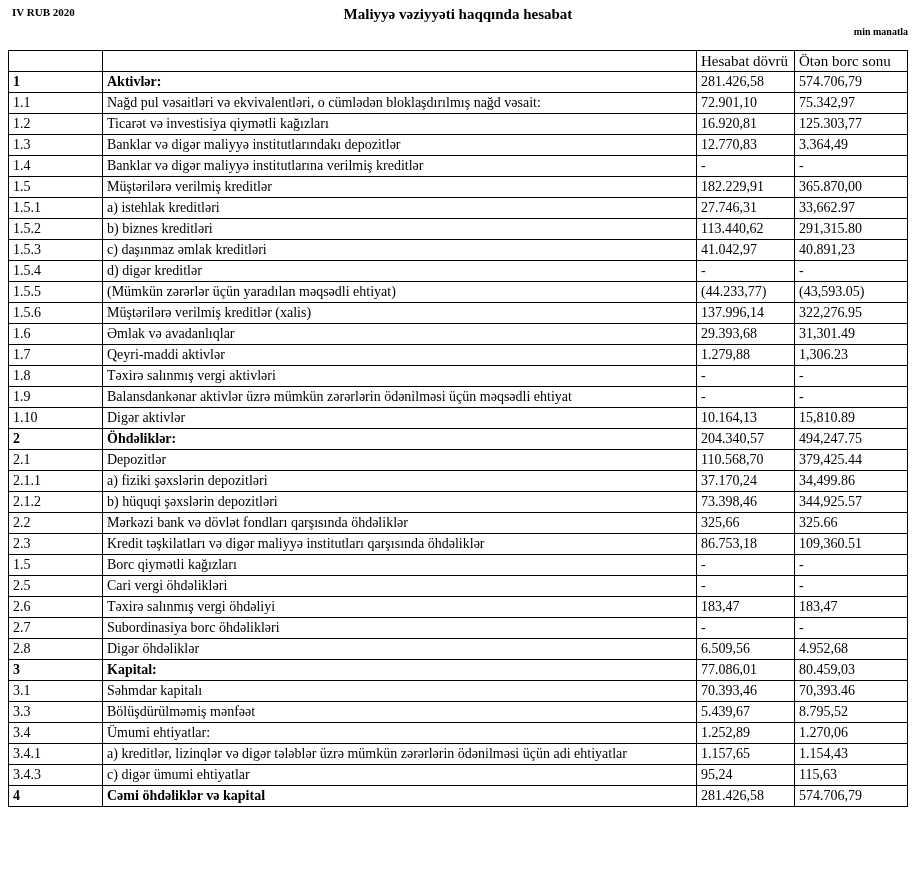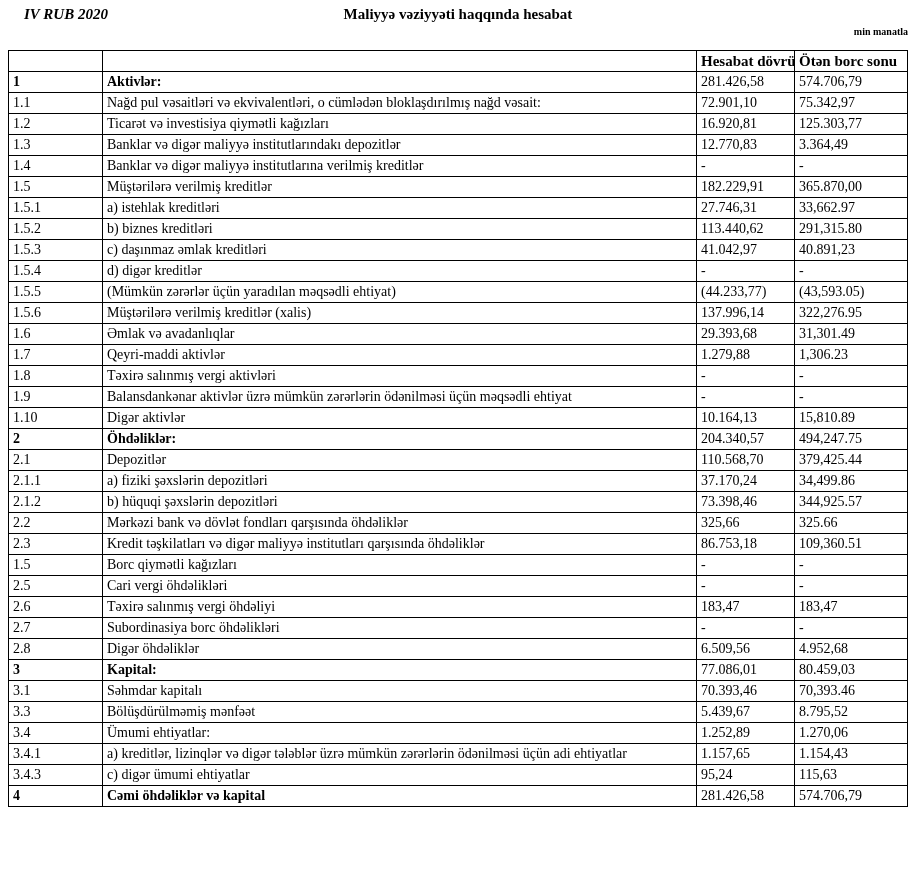--- a/index.html
+++ b/index.html
@@ -8,22 +8,22 @@
     width:917px; height:895px;
     font-family:"Liberation Serif","DejaVu Serif",serif;
     color:#000;
     position:relative;
     overflow:hidden;
   }
   .topbar {
     position:absolute; left:0; top:4px; width:917px; height:24px;
   }
   .period {
-    position:absolute; left:24px; top:2px;
-    font-weight:bold; font-size:15px;font-style:italic;
+    position:absolute; left:12px; top:2px;
+    font-weight:bold; font-size:11px;
   }
   .doc-title {
     position:absolute; left:0; right:1px; top:2px;
     text-align:center; font-weight:bold; font-size:15px;
   }
   .unit-note {
     position:absolute; right:9px; top:26px;
     font-weight:bold; font-size:10px;
   }
   table.fin {
@@ -41,21 +41,21 @@
     font-size:14px;
     line-height:16px;
     height:21px;
     padding:2px 3px 2px 4px;
     vertical-align:middle;
     text-align:left;
     white-space:nowrap;
     overflow:hidden;
   }
   table.fin th {
-    font-weight:bold;
+    font-weight:normal;
     font-size:15px;
   }
   tr.section td.cell-num, tr.section td.cell-label { font-weight:bold; }
 </style>
 </head>
 <body>
 
 <div class="topbar">
   <div class="period">IV RUB 2020</div>
   <div class="doc-title">Maliyyə vəziyyəti haqqında hesabat</div>

